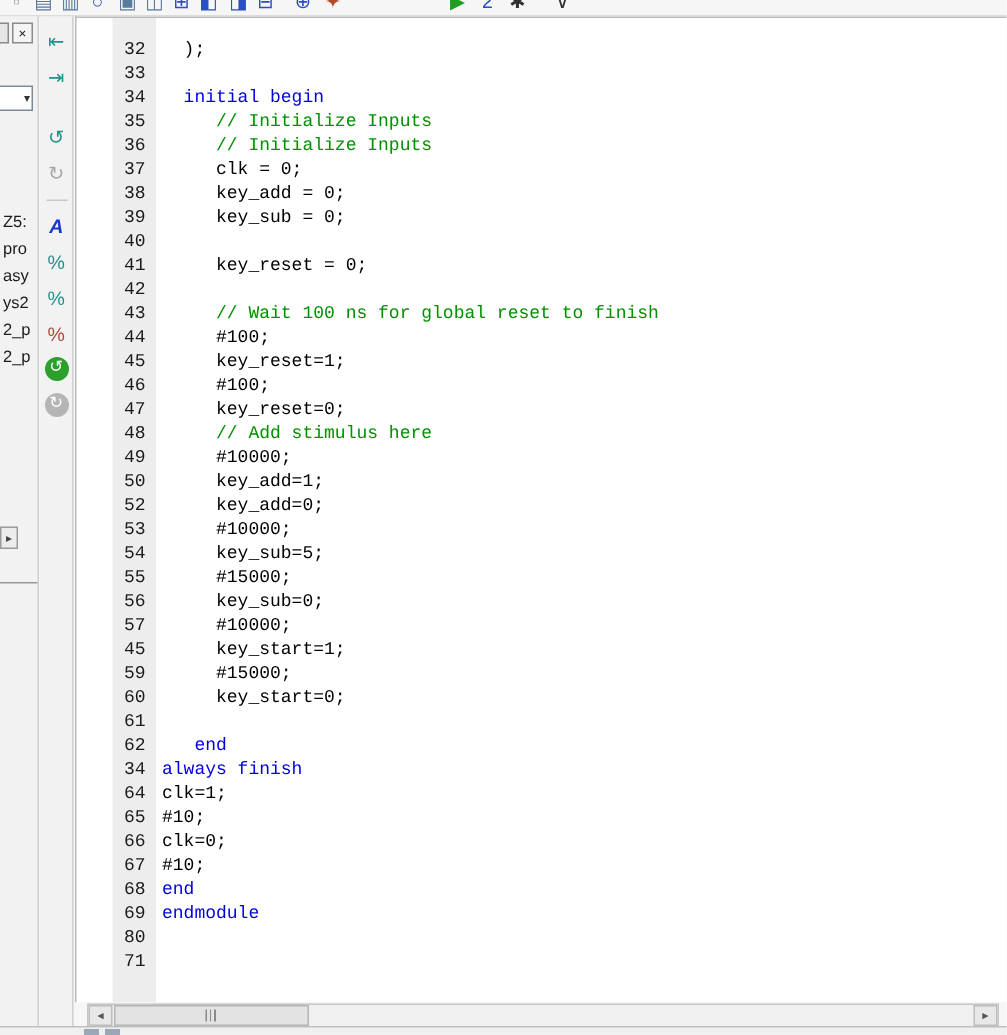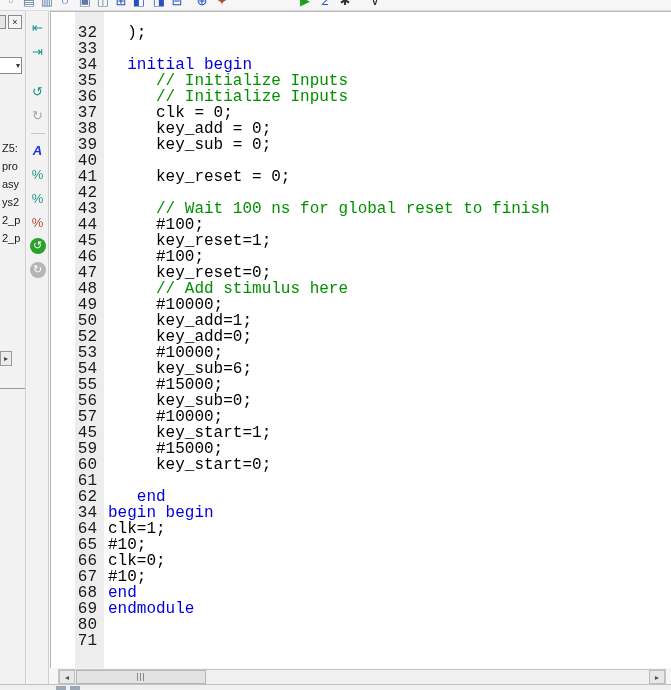--- a/index.html
+++ b/index.html
@@ -35,21 +35,21 @@
   .sico.redish{color:#b3483a}
   .circle{border-radius:50%;color:#fff;font-size:11px;width:16px;height:16px;line-height:15px;margin-bottom:8px;text-align:center;cursor:default}
   .circle.green{background:#2ba12b}
   .circle.gray{background:#b5b5b5}
   .gap{height:16px;flex:none}
   .ssep{width:14px;height:1px;background:#c8c8c8;margin:2px 0 8px}
 
   
   .editor{position:absolute;left:50px;top:11px;right:0;bottom:22px;background:#fff;border-left:1px solid #b9b9b9;border-top:1px solid #b9b9b9;overflow:hidden}
   .gutter-bg{position:absolute;left:24px;top:0;width:29px;height:100%;background:#ededed}
-  .lines{position:absolute;left:0;top:13px;width:100%;font-family:"Liberation Mono","DejaVu Sans Mono",monospace;font-size:16px}
+  .lines{position:absolute;left:0;top:13px;width:100%;font-family:"Liberation Mono","DejaVu Sans Mono",monospace;font-size:12px}
   .row{display:flex;height:16px;line-height:16px;white-space:pre}
   .num{width:53px;padding-right:7px;text-align:right;color:#1a1a1a;flex:none}
   .txt{padding-left:4px;color:#000}
   .txt.kw{color:#0000dd}
   .txt.cm{color:#009100}
 
   
   .hscroll{position:absolute;left:58px;right:5px;top:669px;height:16px;background:#f0f0f0;border:1px solid #c6c6c6;display:flex}
   .sb-btn{width:16px;flex:none;background:#e8e8e8;border:1px solid #bdbdbd;font-size:7px;line-height:13px;text-align:center;color:#555}
   .sb-track{flex:1;position:relative}
@@ -228,21 +228,21 @@
           <span class="txt code">     key_add=0;</span>
         </div>
 
         <div class="row">
           <span class="num">53</span>
           <span class="txt code">     #10000;</span>
         </div>
 
         <div class="row">
           <span class="num">54</span>
-          <span class="txt code">     key_sub=6;</span>
+          <span class="txt code">     key_sub=5;</span>
         </div>
 
         <div class="row">
           <span class="num">55</span>
           <span class="txt code">     #15000;</span>
         </div>
 
         <div class="row">
           <span class="num">56</span>
           <span class="txt code">     key_sub=0;</span>
@@ -273,21 +273,21 @@
           <span class="txt code"></span>
         </div>
 
         <div class="row">
           <span class="num">62</span>
           <span class="txt kw">   end</span>
         </div>
 
         <div class="row">
           <span class="num">34</span>
-          <span class="txt kw">begin begin</span>
+          <span class="txt kw">always finish</span>
         </div>
 
         <div class="row">
           <span class="num">64</span>
           <span class="txt code">clk=1;</span>
         </div>
 
         <div class="row">
           <span class="num">65</span>
           <span class="txt code">#10;</span>

